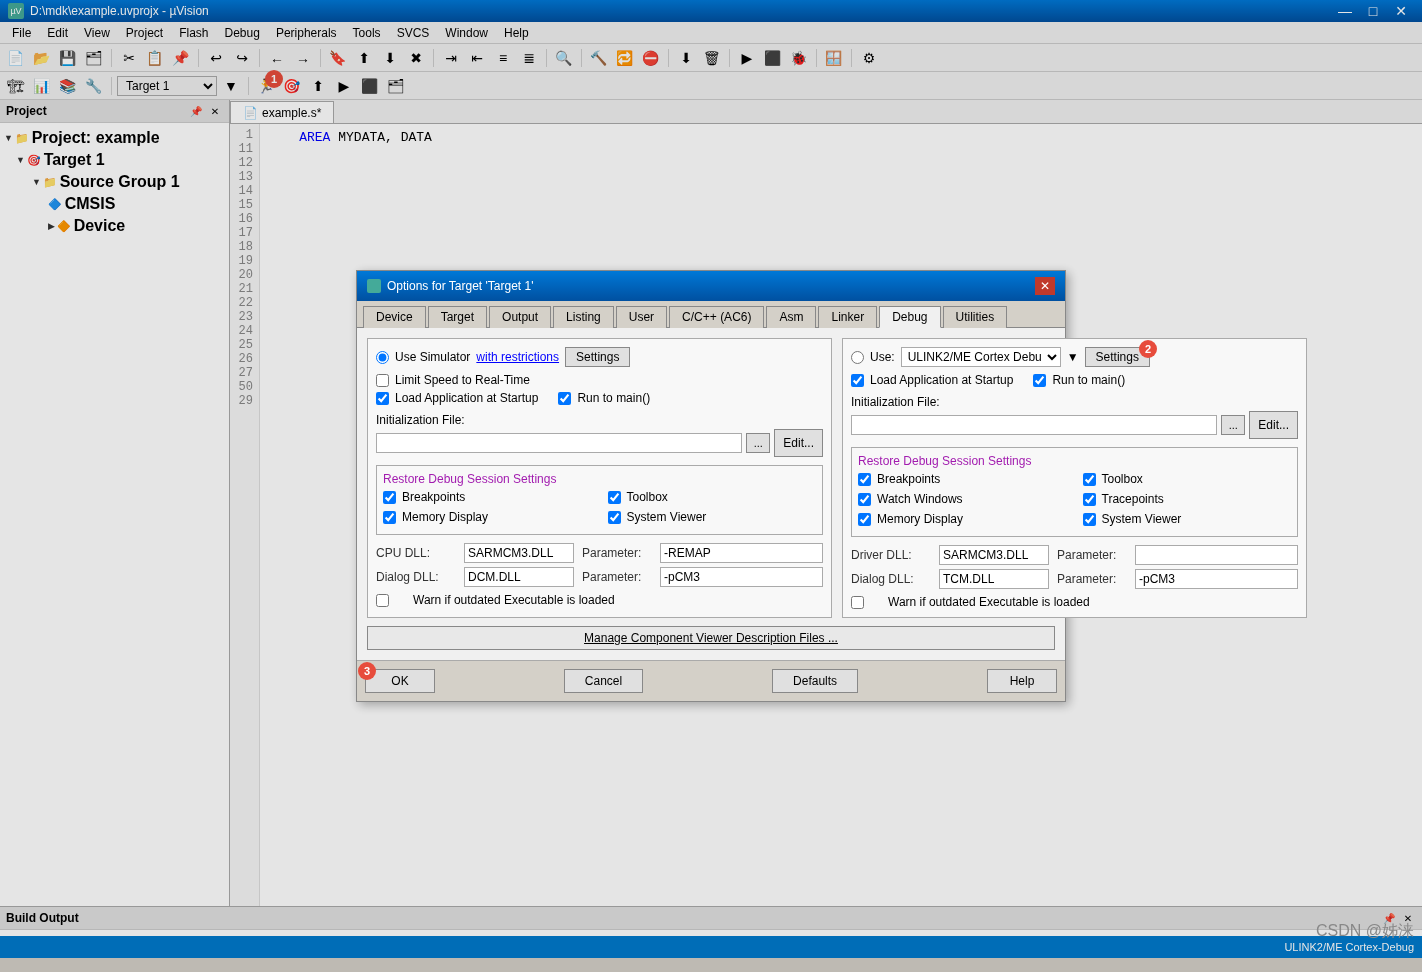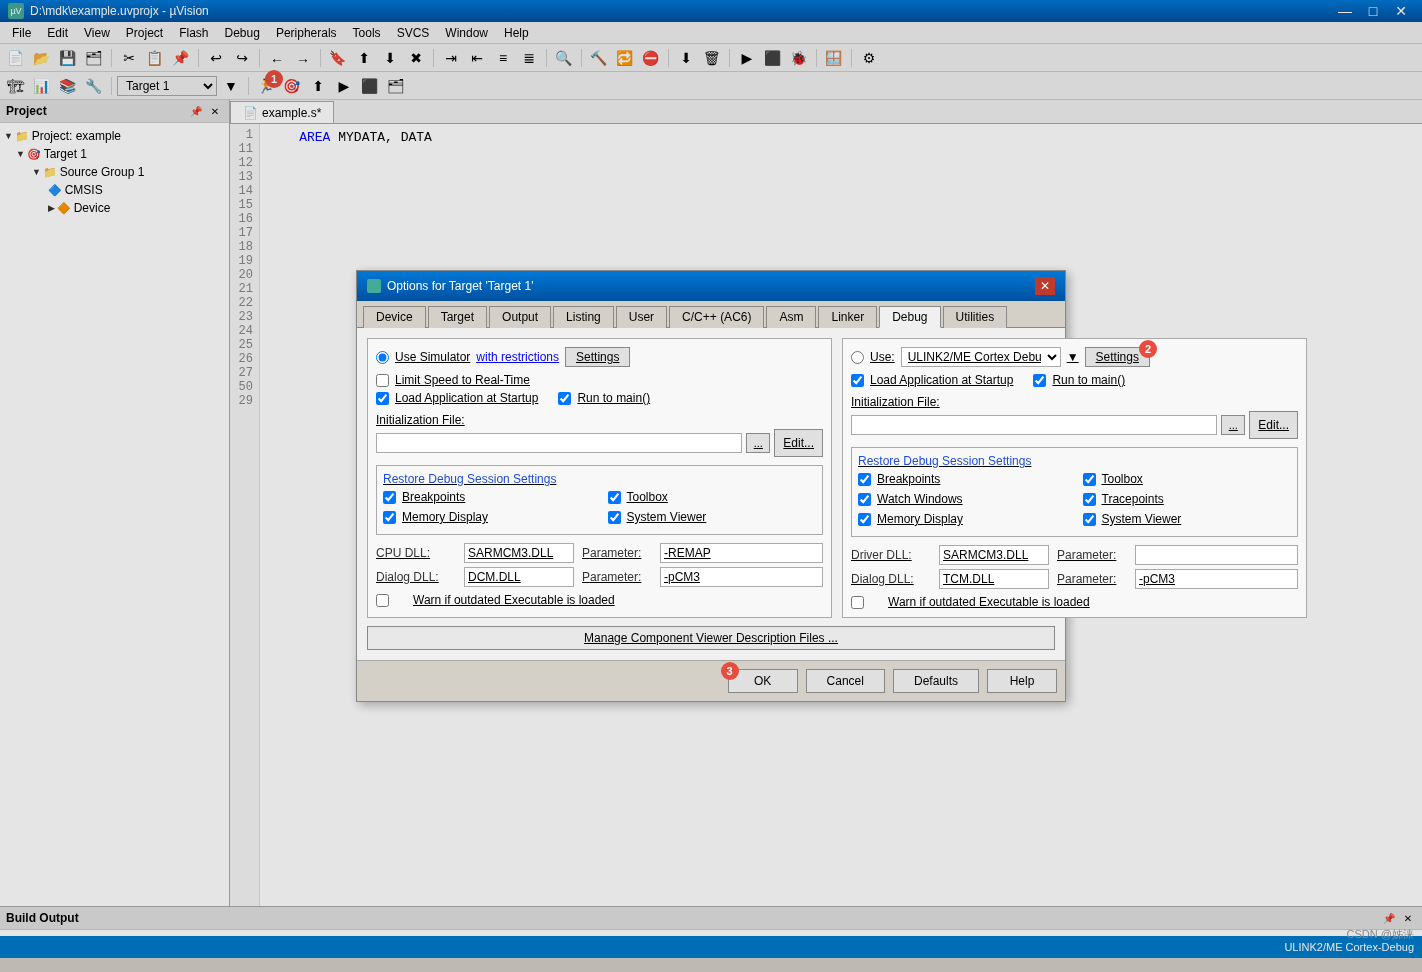--- a/index.html
+++ b/index.html
@@ -98,21 +98,21 @@
       display: flex;
       align-items: center;
       justify-content: space-between;
     }
     .panel-header-btns { display: flex; gap: 2px; }
     .panel-header-btn { width: 16px; height: 16px; font-size: 10px; border: none; background: transparent; cursor: pointer; display: flex; align-items: center; justify-content: center; }
 
     .tree-area { flex: 1; overflow: auto; padding: 4px 0; }
     .tree-item { display: flex; align-items: center; padding: 2px 4px; cursor: pointer; white-space: nowrap; }
     .tree-icon { font-size: 11px; margin-right: 3px; }
-    .tree-label { font-size: 12px; }
+    .tree-label { font-size: 16px; font-weight: bold; }
     .expand-icon { font-size: 9px; margin-right: 2px; color: #333; }
 
     
     .editor-area {
       flex: 1;
       background: #fff;
       display: flex;
       flex-direction: column;
       position: relative;
     }
@@ -264,21 +264,20 @@
     
     .debug-cols {
       display: flex;
       gap: 10px;
     }
     .debug-col {
       flex: 1;
       border: 1px solid #aaa;
       background: #f8f8f8;
       padding: 8px;
-      text-decoration: underline;
     }
 
     .radio-row { display: flex; align-items: center; gap: 6px; margin-bottom: 6px; }
     .checkbox-row { display: flex; align-items: center; gap: 6px; margin-bottom: 4px; }
     input[type="checkbox"] { width: 13px; height: 13px; }
     input[type="radio"] { width: 13px; height: 13px; }
 
     .settings-btn {
       padding: 2px 10px;
       border: 1px solid #888;
@@ -314,21 +313,21 @@
     }
 
     .restore-group {
       border: 1px solid #aaa;
       padding: 6px;
       margin-bottom: 8px;
     }
     .restore-group-title {
       font-size: 12px;
       margin-bottom: 4px;
-      color: #1d4ed8;
+      color: #a21caf;
     }
     .restore-grid {
       display: grid;
       grid-template-columns: 1fr 1fr;
       gap: 2px 16px;
     }
 
     .dll-section { margin-top: 6px; }
     .dll-row { display: flex; gap: 8px; margin-bottom: 4px; align-items: center; }
     .dll-label { width: 80px; font-size: 12px; color: #333; }
@@ -358,21 +357,21 @@
       cursor: pointer;
       font-size: 12px;
       text-align: center;
       margin-top: 8px;
       text-decoration: underline;
     }
 
     
     .dialog-footer {
       display: flex;
-      justify-content: flex-end;
+      justify-content: space-between;
       gap: 8px;
       padding: 8px;
       background: #d4d0c8;
       border-top: 1px solid #aaa;
     }
     .footer-btn {
       padding: 4px 20px;
       border: 1px solid #888;
       background: #e0e0e0;
       cursor: pointer;
@@ -399,21 +398,21 @@
       border: 1px solid #aaa;
       background: white;
       font-size: 12px;
       padding: 0 2px;
       width: 160px;
     }
 
     .link-text { color: blue; text-decoration: underline; cursor: pointer; }
 
     
-    .watermark { position: fixed; bottom: 30px; right: 8px; font-size: 11px; color: #888; z-index: 200; }
+    .watermark { position: fixed; bottom: 30px; right: 8px; font-size: 16px; color: #888; z-index: 200; }
   </style>
 </head>
 <body>
 
 <div class="title-bar">
   <div class="title-bar-left">
     <div class="title-bar-icon">µV</div>
     <span>D:\mdk\example.uvprojx - µVision</span>
   </div>
   <div class="title-bar-right">

